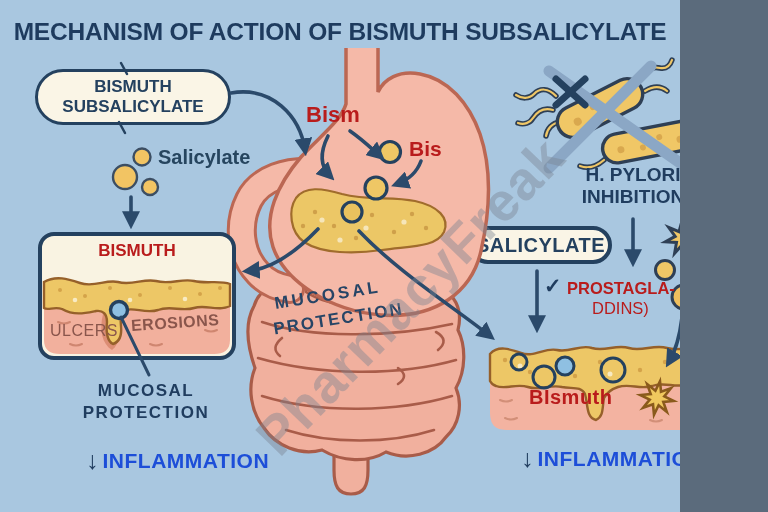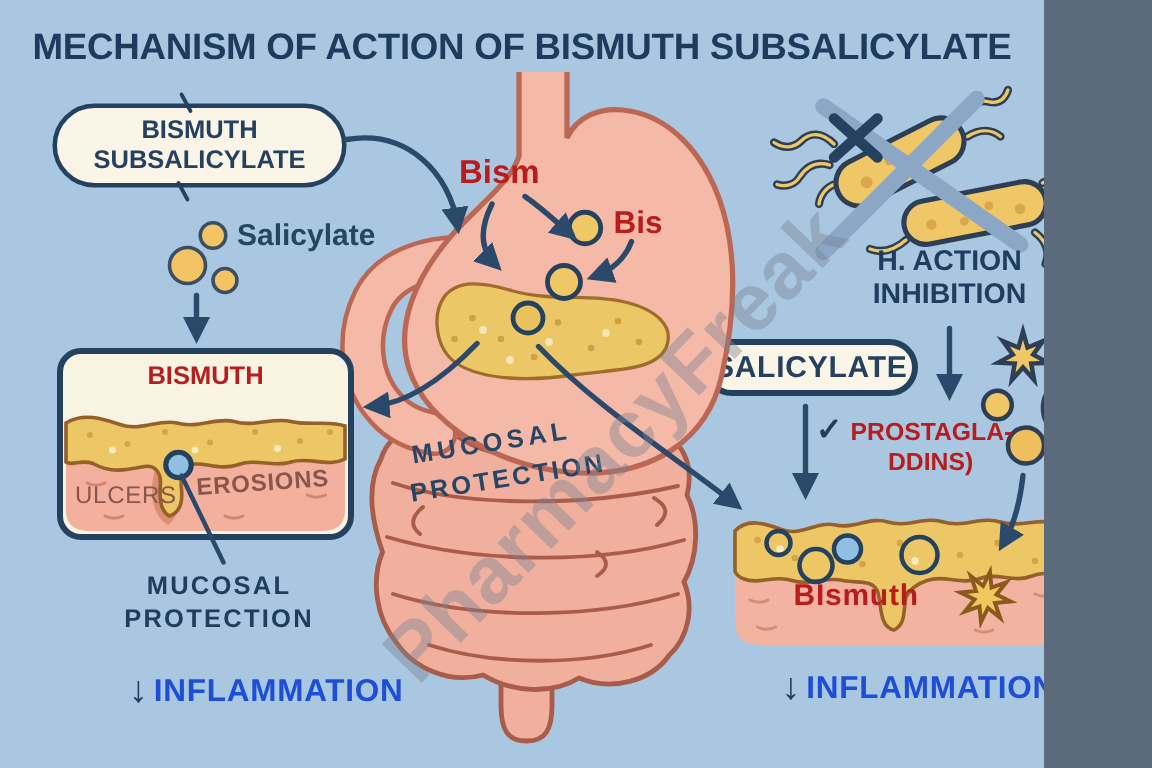--- a/index.html
+++ b/index.html
@@ -1,20 +1,19 @@
 <!DOCTYPE html>
 <html><head>
 <meta charset="utf-8">
 <style>
   html,body{margin:0;padding:0;background:#5b6b7c;}
   .canvas{
     position:relative;width:680px;height:512px;overflow:hidden;
     background:#a9c7e0;
     font-family:"Liberation Sans", sans-serif;
-    padding-left:16px;
   }
   .abs{position:absolute;}
   .navy{color:#203d5f;}
   .maroon{color:#8a564c;}
   .title{
     left:0;right:0;top:18px;text-align:center;
     font-size:24.5px;font-weight:bold;color:#1e3b5e;letter-spacing:-0.2px;
   }
   .pillbox{
     left:35px;top:69px;width:196px;height:56px;box-sizing:border-box;
@@ -45,21 +44,21 @@
   .mucosal-center .l2{letter-spacing:2px;margin-left:-5px;}
   .hpylori{left:557px;top:164px;width:152px;text-align:center;font-size:19px;font-weight:bold;line-height:1.15;z-index:6;}
   .salbox{
     left:469px;top:226px;width:143px;height:38px;box-sizing:border-box;
     background:#faf5e6;border:4px solid #24415f;border-radius:20px;
     display:flex;align-items:center;justify-content:center;
     font-size:20px;font-weight:bold;color:#24415f;letter-spacing:.5px;z-index:2;
   }
   .check{left:544px;top:274px;font-size:21px;font-weight:bold;z-index:6;}
   .prosta1{left:567px;top:279px;font-size:16.5px;font-weight:bold;z-index:6;}
-  .prosta2{left:592px;top:299px;font-size:16.5px;font-weight:bold;z-index:6;}
+  .prosta2{left:592px;top:299px;font-size:16.5px;font-weight:normal;z-index:6;}
   .bismuth-r{left:529px;top:386px;font-size:20px;letter-spacing:.5px;z-index:6;}
   .watermark{
     left:410px;top:296px;transform:translate(-50%,-50%) rotate(-46deg);
     font-size:54px;font-weight:bold;color:rgba(122,130,146,0.42);
     letter-spacing:1px;white-space:nowrap;z-index:9;pointer-events:none;
   }
   svg.art{position:absolute;left:0;top:0;z-index:4;pointer-events:none;}
 </style>
 </head>
 <body>
@@ -311,21 +310,21 @@
     <span class="arr">↓</span>
     <span class="txt">INFLAMMATION</span>
   </div>
 
   <div class="abs mucosal-center">
     <div class="l1">MUCOSAL</div>
     <div class="l2">PROTECTION</div>
   </div>
 
   <div class="abs navy hpylori">
-    <div>H. ACTION</div>
+    <div>H. PYLORI</div>
     <div>INHIBITION</div>
   </div>
 
   <div class="abs salbox">SALICYLATE</div>
 
   <span class="abs navy check">✓</span>
   <span class="abs navy lbl prosta1">PROSTAGLA-</span>
   <span class="abs navy lbl prosta2">DDINS)</span>
 
   <div class="abs lbl bismuth-r">BIsmuth</div>

